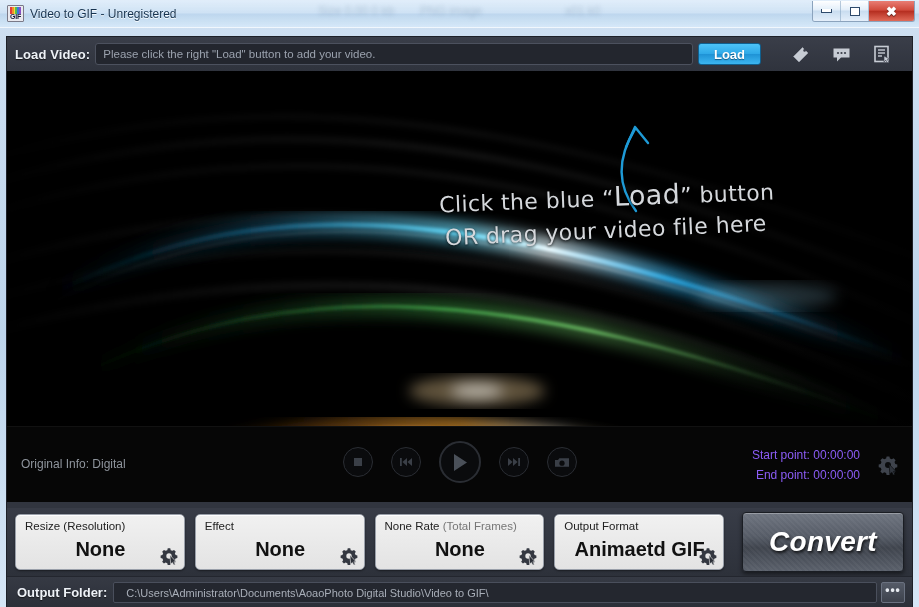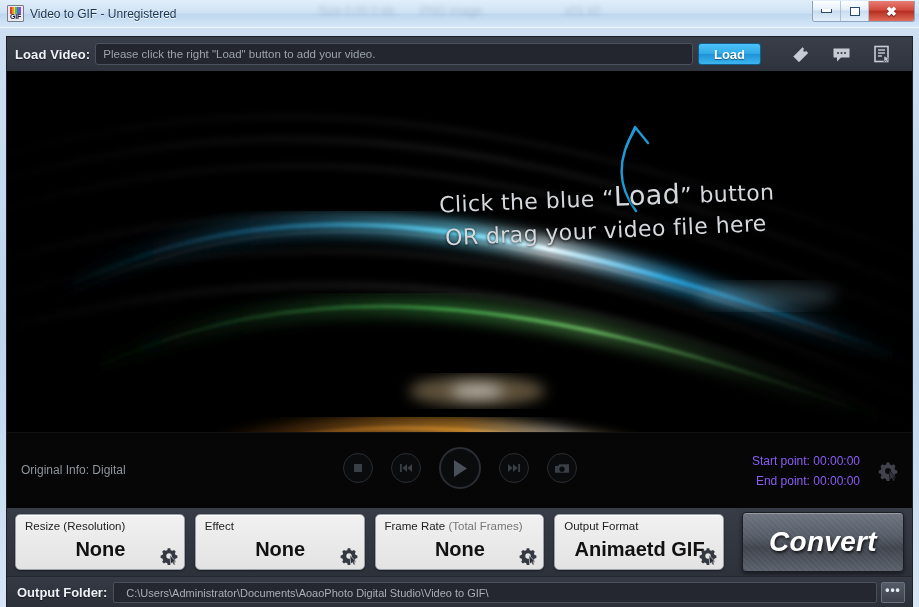--- a/index.html
+++ b/index.html
@@ -179,20 +179,21 @@
   .gear-time {
     position: absolute; right: 14px; top: 28px;
     width: 20px; height: 20px; cursor: pointer;
   }
 
   
   .optionrow {
     flex: none; height: 68px; display: flex; align-items: center;
     padding: 0 8px; gap: 10px;
     background: linear-gradient(180deg,#383c47,#2d313a);
+    margin-top: 6px;
   }
   .opt {
     position: relative;
     height: 56px; flex: 1;
     background: linear-gradient(180deg,#f1f1f1 0%,#e3e3e3 100%);
     border: 1px solid #9aa0aa;
     border-radius: 5px;
     box-shadow: 0 1px 2px rgba(0,0,0,0.45), inset 0 1px 0 rgba(255,255,255,0.9);
     padding: 4px 8px 0 9px;
     cursor: pointer;
@@ -509,21 +510,21 @@
           <svg width="18" height="18" viewBox="0 0 20 20">
             <path d="M8.6 1.5 h2.8 l0.5 2 1.9 0.8 1.8 -1.1 2 2 -1.1 1.8 0.8 1.9 2 0.5 v2.8 l-2 0.5 -0.8 1.9 1.1 1.8 -2 2 -1.8 -1.1 -1.9 0.8 -0.5 2 h-2.8 l-0.5 -2 -1.9 -0.8 -1.8 1.1 -2 -2 1.1 -1.8 -0.8 -1.9 -2 -0.5 v-2.8 l2 -0.5 0.8 -1.9 -1.1 -1.8 2 -2 1.8 1.1 1.9 -0.8 z" fill="#343841"></path>
             <circle cx="10" cy="10" r="3" fill="#e6e6e6"></circle>
             <path d="M11 9 L18 16.5 L15.4 16.4 L17 19.4 L15.3 20.2 L13.8 17.2 L11.9 19 Z" fill="#2b2f37" stroke="#e6e6e6" stroke-width="0.7"></path>
           </svg>
         </div>
       </div>
 
       <div class="opt">
         <div class="cap">
-          <span>Frame Rate </span><span class="dim">(Total Frames)</span>
+          <span>None Rate </span><span class="dim">(Total Frames)</span>
         </div>
         <div class="val">None</div>
         <div class="gear">
           <svg width="18" height="18" viewBox="0 0 20 20">
             <path d="M8.6 1.5 h2.8 l0.5 2 1.9 0.8 1.8 -1.1 2 2 -1.1 1.8 0.8 1.9 2 0.5 v2.8 l-2 0.5 -0.8 1.9 1.1 1.8 -2 2 -1.8 -1.1 -1.9 0.8 -0.5 2 h-2.8 l-0.5 -2 -1.9 -0.8 -1.8 1.1 -2 -2 1.1 -1.8 -0.8 -1.9 -2 -0.5 v-2.8 l2 -0.5 0.8 -1.9 -1.1 -1.8 2 -2 1.8 1.1 1.9 -0.8 z" fill="#343841"></path>
             <circle cx="10" cy="10" r="3" fill="#e6e6e6"></circle>
             <path d="M11 9 L18 16.5 L15.4 16.4 L17 19.4 L15.3 20.2 L13.8 17.2 L11.9 19 Z" fill="#2b2f37" stroke="#e6e6e6" stroke-width="0.7"></path>
           </svg>
         </div>
       </div>

